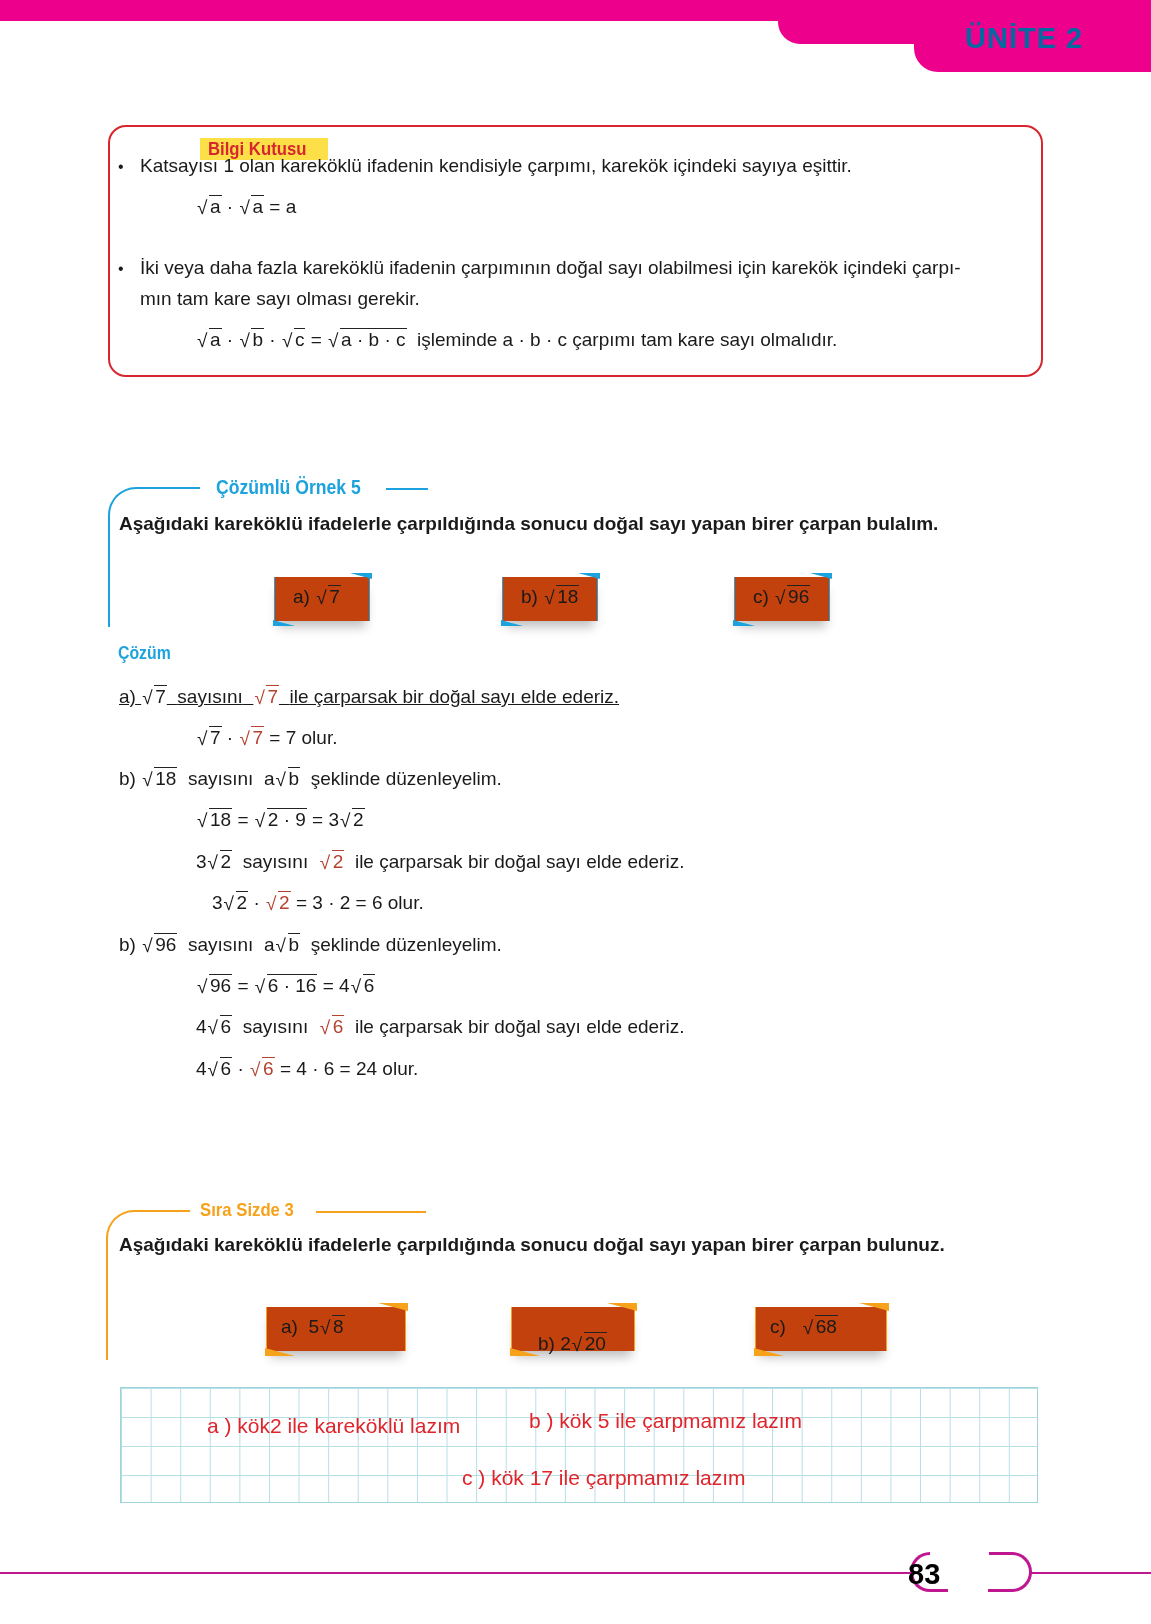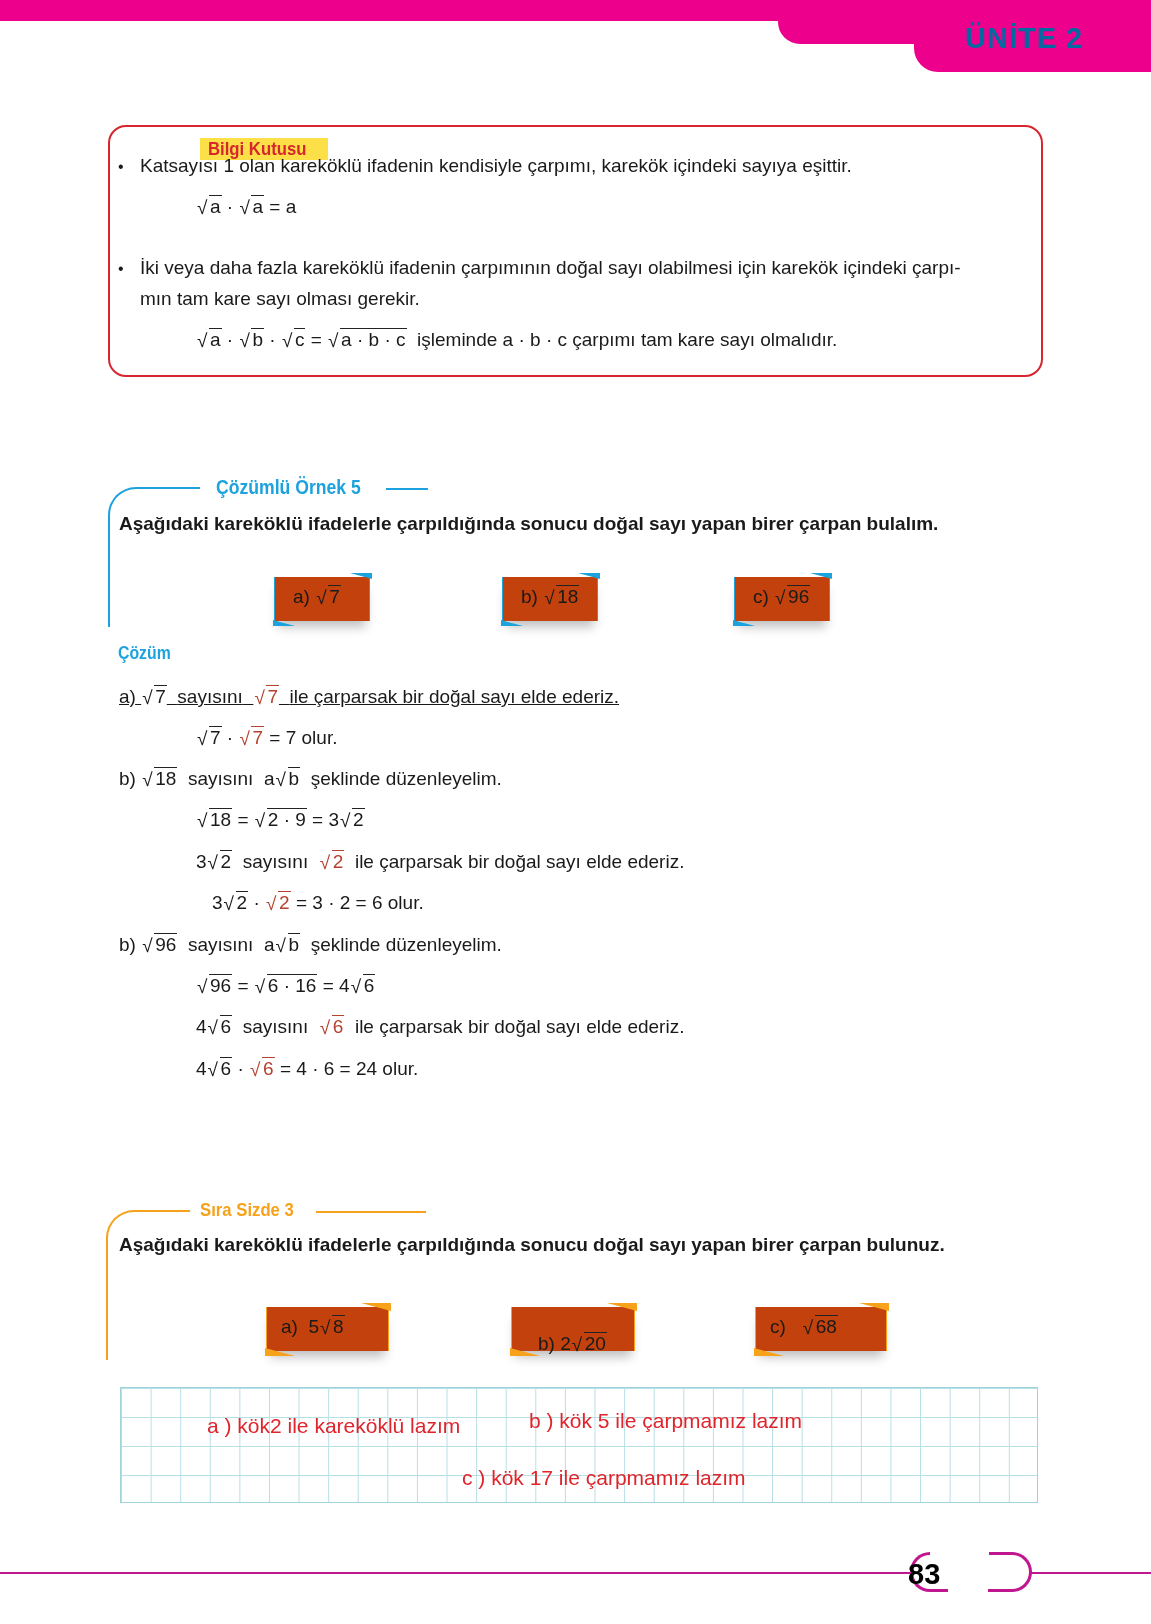--- a/index.html
+++ b/index.html
@@ -166,21 +166,21 @@
   <span class="rad red red-rad"><span>6</span></span>
   <span>= 4 · 6 = 24 olur.</span>
 </div>
 
 <div class="abs ss-curve"></div>
 <div class="abs" style="left:190px;top:1200px;width:14px;height:14px;background:#fff;"></div>
 <div class="abs ss-line2"></div>
 <div class="abs ss-title">Sıra Sizde 3</div>
 <div class="abs qtxt" style="left:119px;top:1234px;">Aşağıdaki kareköklü ifadelerle çarpıldığında sonucu doğal sayı yapan birer çarpan bulunuz.</div>
 
-<div class="abs card orange" style="left:266px;top:1307px;width:123px;">
+<div class="abs card orange" style="left:266px;top:1307px;width:140px;">
   <div class="corner-tr"></div>
     <div class="corner-bl"></div>
   <div class="lbl" style="left:14px;"><span>a)</span>&nbsp; <span>5</span><span class="rad"><span>8</span></span></div>
 </div>
 <div class="abs card orange" style="left:511px;top:1307px;width:124px;">
   <div class="corner-tr"></div>
     <div class="corner-bl"></div>
   <div class="lbl" style="left:26px;margin-top:17px;"><span>b)</span> <span>2</span><span class="rad"><span>20</span></span></div>
 </div>
 <div class="abs card orange" style="left:755px;top:1307px;width:132px;">

